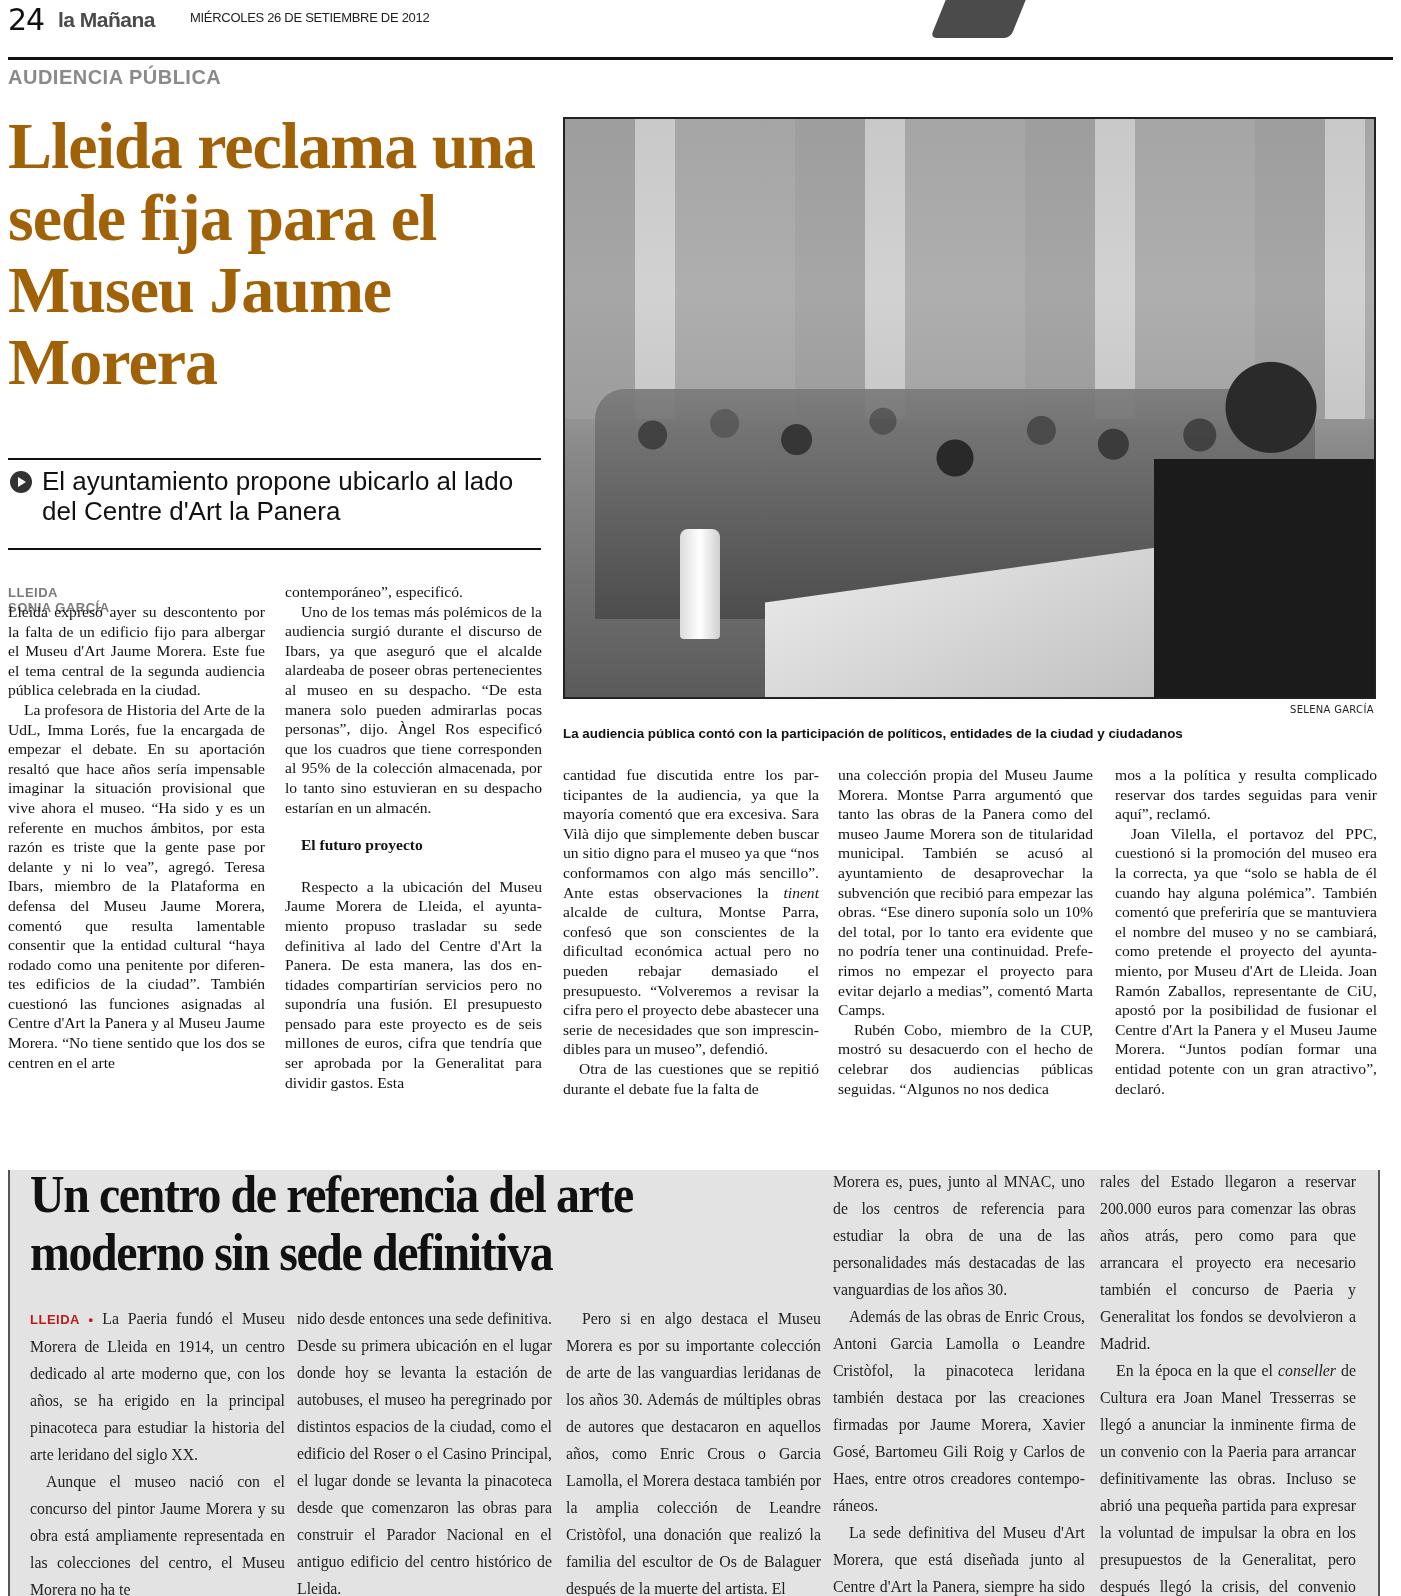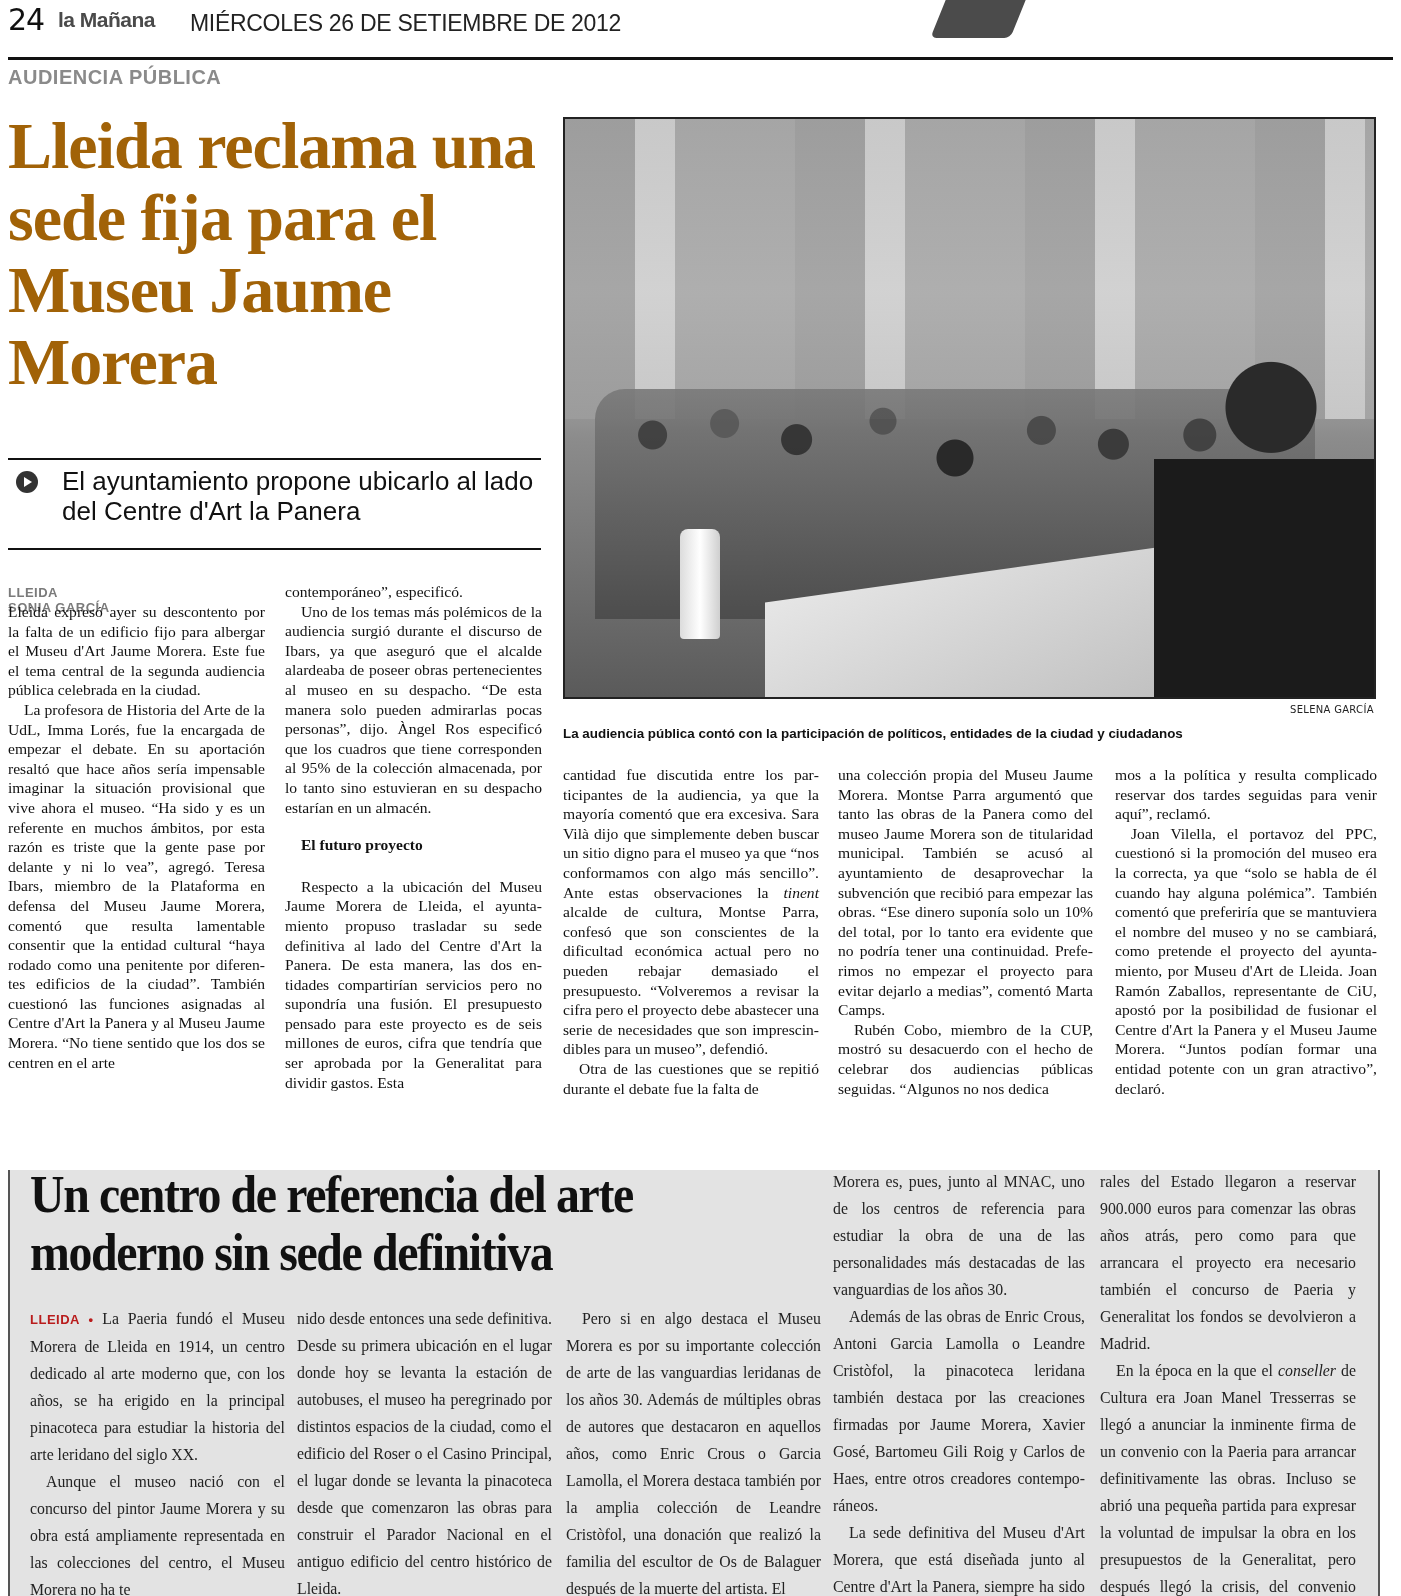--- a/index.html
+++ b/index.html
@@ -4,30 +4,30 @@
 <style>
   * { box-sizing: border-box; margin: 0; padding: 0; }
   html, body { width: 1401px; height: 1596px; background: #ffffff; overflow: hidden; }
   body { position: relative; font-family: "Liberation Serif", "DejaVu Serif", serif; color: #111; }
 
   .abs { position: absolute; }
 
   
   .page-num { left: 8px; top: 2px; font-family: "DejaVu Sans", sans-serif; font-size: 30px; letter-spacing: -1px; color:#111; }
   .brand { left: 58px; top: 8px; font-family: "Liberation Sans", sans-serif; font-weight: 900; font-size: 21px; color: #4a4a4a; letter-spacing: -0.5px; }
-  .date { left: 190px; top: 10px; font-family: "Liberation Sans", sans-serif; font-size: 23px; color: #222; letter-spacing: -0.3px; }
+  .date { left: 190px; top: 10px; font-family: "Liberation Sans", sans-serif; font-size: 13px; color: #222; letter-spacing: -0.3px; }
   .tab-shape { left: 938px; top: 0px; width: 80px; height: 38px; background: #4b4b4b; border-radius: 0 0 6px 6px; transform: skewX(-22deg); }
   .top-rule { left: 8px; top: 57px; width: 1385px; height: 3px; background: #111; }
   .section { left: 8px; top: 66px; font-family: "Liberation Sans", sans-serif; font-weight: 900; font-size: 20px; color: #8a8a8a; letter-spacing: 0.5px; }
 
   
   .headline { left: 8px; top: 110px; width: 540px; font-family: "Liberation Serif", serif; font-size: 66px; line-height: 72px; color: #a16207; letter-spacing: -1px; }
   .sub-rule1 { left: 8px; top: 458px; width: 533px; height: 2px; background: #111; }
   .sub-rule2 { left: 8px; top: 548px; width: 533px; height: 2px; background: #111; }
-  .subhead { left: 16px; top: 466px; width: 530px; display: flex; gap: 24px; }
+  .subhead { left: 10px; top: 466px; width: 530px; display: flex; gap: 10px; }
   .bullet { width: 22px; height: 22px; border-radius: 50%; background: #333; flex: none; margin-top: 5px; position: relative; }
   .bullet::after { content: ""; position: absolute; left: 8px; top: 6px; border-left: 8px solid #fff; border-top: 5px solid transparent; border-bottom: 5px solid transparent; }
   .subhead-text { font-family: "Liberation Sans", sans-serif; font-size: 26px; line-height: 30px; color: #111; }
 
   
   .photo { left: 563px; top: 117px; width: 813px; height: 582px; border: 2px solid #222; overflow: hidden; background: linear-gradient(180deg, #9a9a9a 0%, #c8c8c8 30%, #8c8c8c 55%, #5a5a5a 100%); }
   .ph-wall { position:absolute; left:0; top:0; width:100%; height:300px; background: repeating-linear-gradient(90deg, #9e9e9e 0 70px, #d4d4d4 70px 110px, #a8a8a8 110px 230px); opacity:.8; }
   .ph-crowd { position:absolute; left:30px; top:270px; width:720px; height:230px; background:
      radial-gradient(circle at 8% 20%, #3a3a3a 0 14px, transparent 15px),
      radial-gradient(circle at 18% 15%, #555 0 14px, transparent 15px),
@@ -143,15 +143,15 @@
 </div>
 <div class="abs bcol b3">
   <p>Pero si en algo destaca el Museu Morera es por su importante colec­ción de arte de las vanguardias le­ridanas de los años 30. Además de múltiples obras de autores que destacaron en aquellos años, como Enric Crous o Garcia Lamolla, el Morera destaca también por la am­plia colección de Leandre Cristòfol, una donación que realizó la fami­lia del escultor de Os de Balaguer después de la muerte del artista. El</p>
 </div>
 <div class="abs bcol b4">
   <p class="noindent">Morera es, pues, junto al MNAC, uno de los centros de referencia para estudiar la obra de una de las personalidades más destacadas de las vanguardias de los años 30.</p>
   <p>Además de las obras de En­ric Crous, Antoni Garcia Lamolla o Leandre Cristòfol, la pinacote­ca leridana también destaca por las creaciones firmadas por Jau­me Morera, Xavier Gosé, Barto­meu Gili Roig y Carlos de Haes, entre otros creadores contempo­ráneos.</p>
   <p>La sede definitiva del Museu d'Art Morera, que está diseñada junto al Centre d'Art la Panera, siempre ha sido una asignatura pendiente de la ciudad. Los presupuestos gene­</p>
 </div>
 <div class="abs bcol b5">
-  <p class="noindent">rales del Estado llegaron a reser­var 900.000 euros para comenzar las obras años atrás, pero como para que arrancara el proyecto era necesario también el concurso de Paeria y Generalitat los fondos se devolvieron a Madrid.</p>
+  <p class="noindent">rales del Estado llegaron a reser­var 200.000 euros para comenzar las obras años atrás, pero como para que arrancara el proyecto era necesario también el concurso de Paeria y Generalitat los fondos se devolvieron a Madrid.</p>
   <p><span>En la época en la que el </span><em>conse­ller</em><span> de Cultura era Joan Manel Tres­serras se llegó a anunciar la inmi­nente firma de un convenio con la Paeria para arrancar definitiva­mente las obras. Incluso se abrió una pequeña partida para expre­sar la voluntad de impulsar la obra en los presupuestos de la Generali­tat, pero después llegó la crisis, del convenio nada se supo y el Morera continúa en sede provisional.</span></p>
 </div>
 
 </body></html>

